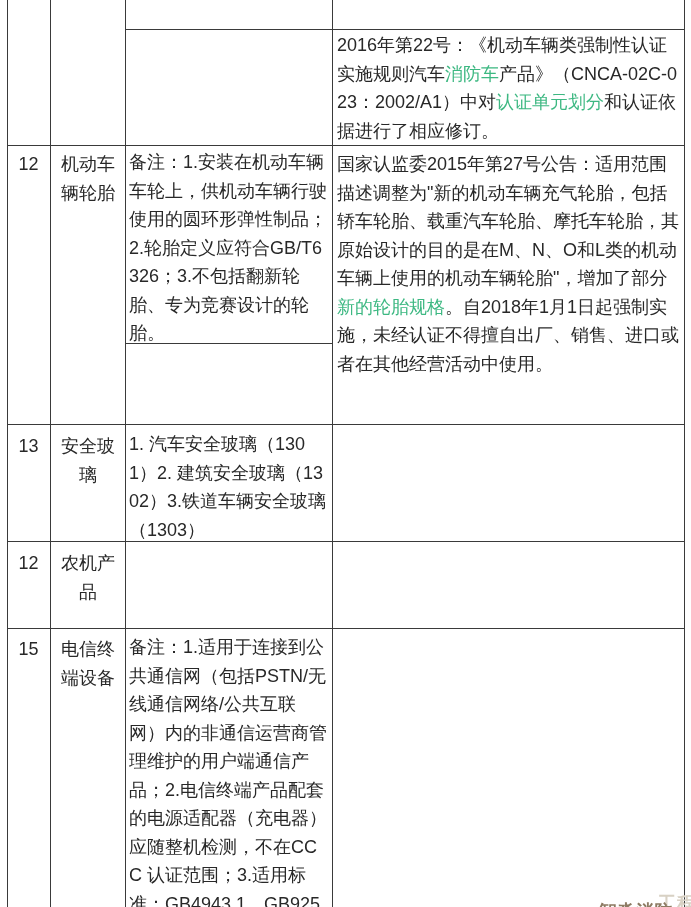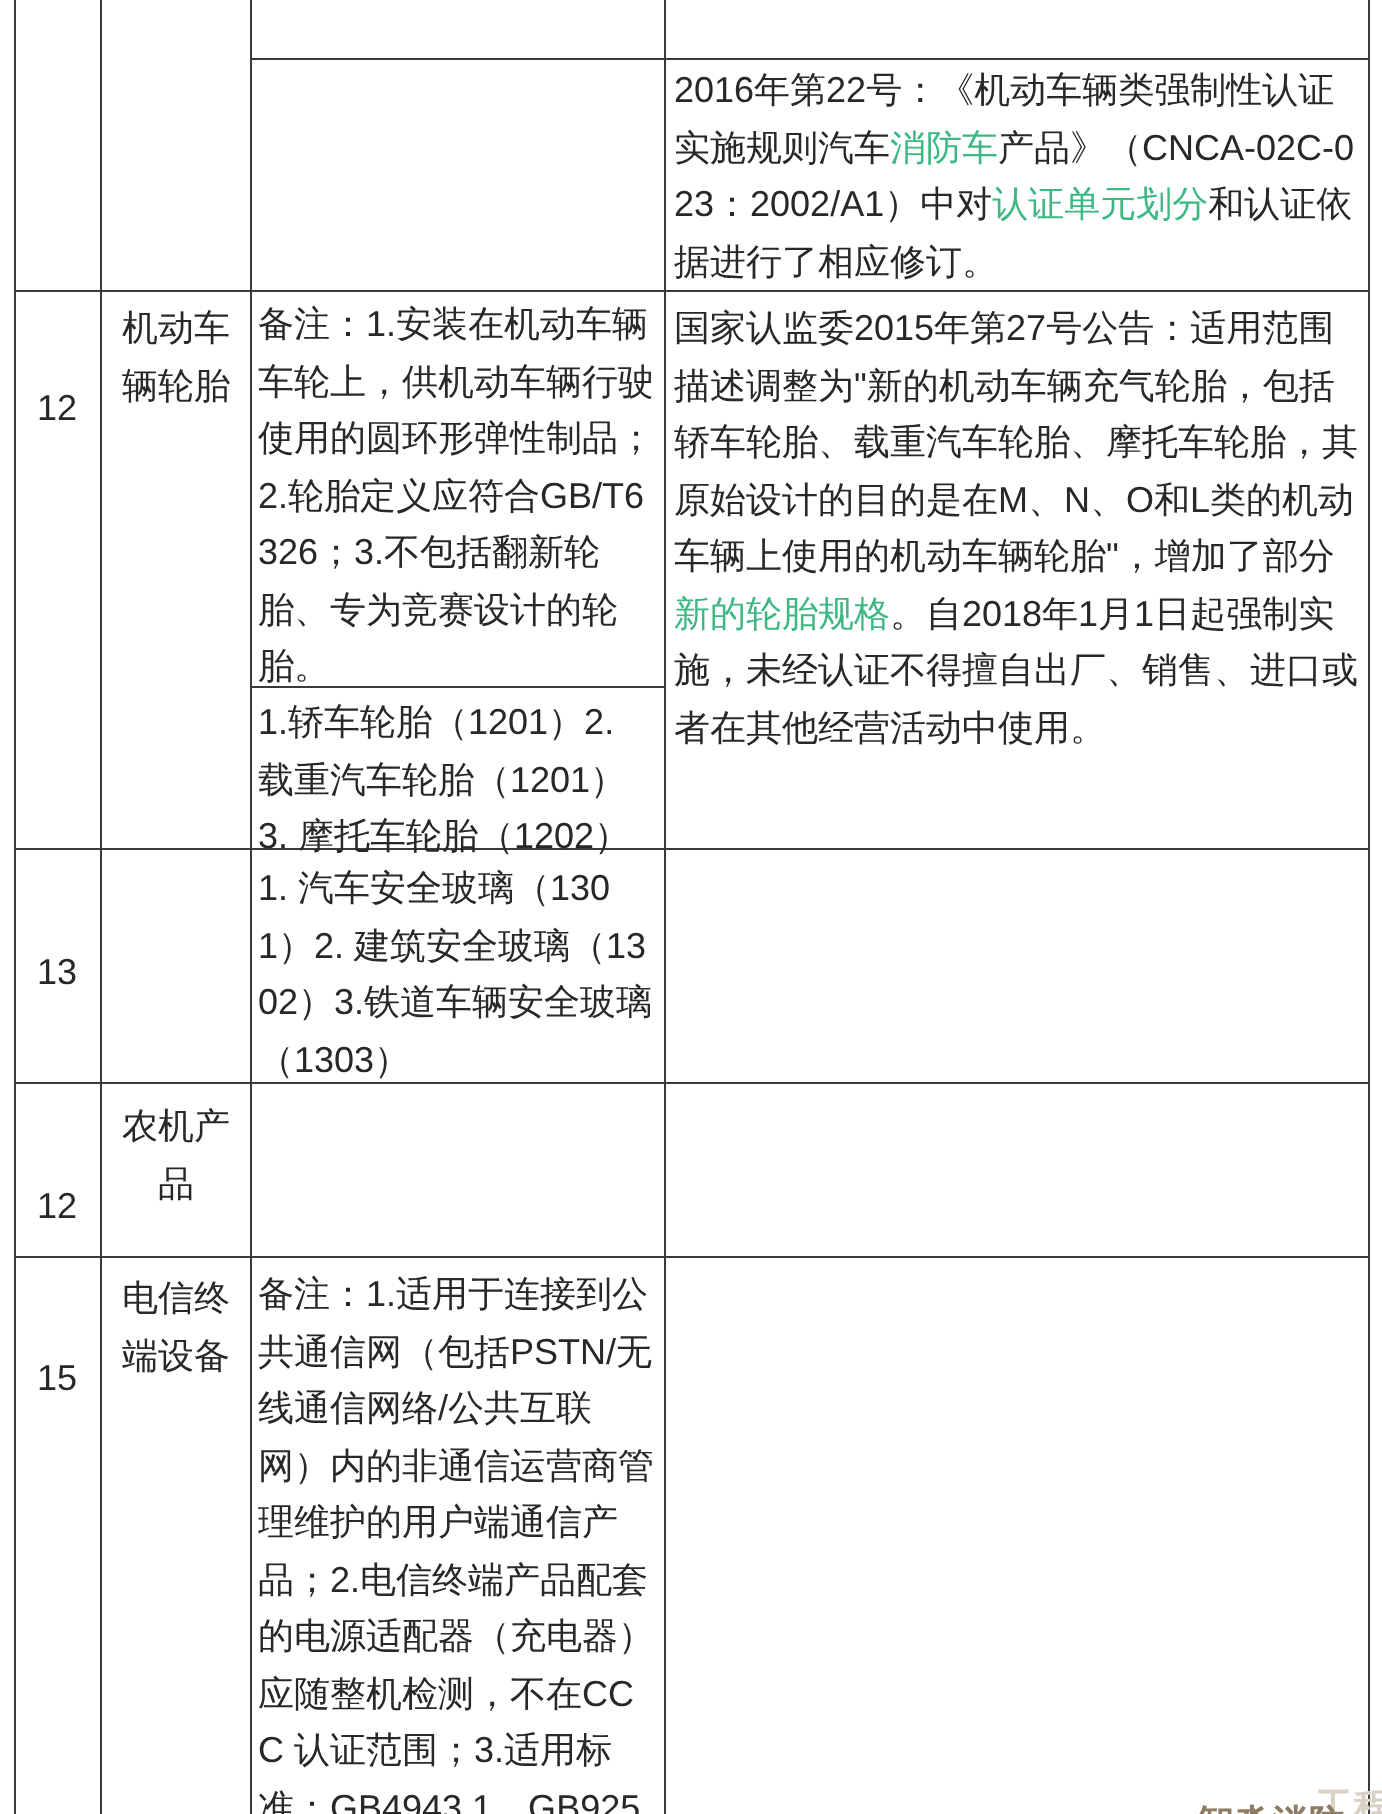--- a/index.html
+++ b/index.html
@@ -11,21 +11,21 @@
     width:691px;height:907px;background:#ffffff;overflow:hidden;
     font-family:"Liberation Sans","DejaVu Sans",sans-serif;
   }
   .page{position:relative;width:691px;height:907px;background:#fff;}
   .vline{position:absolute;top:0;width:1px;height:907px;background:var(--border);}
   .hline{position:absolute;height:1px;background:var(--border);}
   .cell{
     position:absolute;font-size:18px;line-height:28.5px;color:var(--text);
     word-break:break-all;white-space:pre-wrap;
   }
-  .num{text-align:center;margin-top:40px;}
+  .num{text-align:center;}
   .cat{text-align:center;box-sizing:border-box;padding:0 6px;}
   .cell .green{color:var(--green);}
   
   .wm{position:absolute;left:563px;top:886px;width:126px;height:62px;}
   .wm-ghost{
     position:absolute;left:95px;top:5px;font-size:18px;font-weight:bold;
     color:var(--ghost);letter-spacing:1px;white-space:nowrap;
   }
   .wm-icon{position:absolute;left:6px;top:22px;}
   .wm-brand{
@@ -53,24 +53,24 @@
   <div class="hline" style="top:343px;left:125px;width:208px"></div>
   <div class="hline" style="top:424px;left:7px;width:678px"></div>
   <div class="hline" style="top:541px;left:7px;width:678px"></div>
   <div class="hline" style="top:628px;left:7px;width:678px"></div>
 
   <div class="cell" style="left:337px;top:31px;width:344px"><span>2016年第22号：《机动车辆类强制性认证实施规则汽车</span><span class="green">消防车</span><span>产品》（CNCA-02C-023：2002/A1）中对</span><span class="green">认证单元划分</span><span>和认证依据进行了相应修订。</span></div>
 
   <div class="cell num" style="left:7px;top:150px;width:43px">12</div>
   <div class="cell cat" style="left:51px;top:150px;width:74px">机动车辆轮胎</div>
   <div class="cell" style="left:129px;top:148px;width:199px">备注：1.安装在机动车辆车轮上，供机动车辆行驶使用的圆环形弹性制品；2.轮胎定义应符合GB/T6326；3.不包括翻新轮胎、专为竞赛设计的轮胎。</div>
-  <div class="cell" style="left:129px;top:347px;width:199px">1.轿车轮胎（1201）2. 载重汽车轮胎（1201）3. 摩托车轮胎（1202）</div>
   <div class="cell" style="left:337px;top:150px;width:344px"><span>国家认监委2015年第27号公告：适用范围描述调整为"新的机动车辆充气轮胎，包括轿车轮胎、载重汽车轮胎、摩托车轮胎，其原始设计的目的是在M、N、O和L类的机动车辆上使用的机动车辆轮胎"，增加了部分</span><span class="green">新的轮胎规格</span><span>。自2018年1月1日起强制实施，未经认证不得擅自出厂、销售、进口或者在其他经营活动中使用。</span></div>
 
   <div class="cell num" style="left:7px;top:432px;width:43px">13</div>
+  <div class="cell cat" style="left:51px;top:432px;width:74px">安全玻璃</div>
   <div class="cell" style="left:129px;top:430px;width:199px">1. 汽车安全玻璃（1301）2. 建筑安全玻璃（1302）3.铁道车辆安全玻璃（1303）</div>
 
   <div class="cell num" style="left:7px;top:549px;width:43px">12</div>
   <div class="cell cat" style="left:51px;top:549px;width:74px">农机产品</div>
 
   <div class="cell num" style="left:7px;top:635px;width:43px">15</div>
   <div class="cell cat" style="left:51px;top:635px;width:74px">电信终端设备</div>
   <div class="cell" style="left:129px;top:633px;width:199px">备注：1.适用于连接到公共通信网（包括PSTN/无线通信网络/公共互联网）内的非通信运营商管理维护的用户端通信产品；2.电信终端产品配套的电源适配器（充电器）应随整机检测，不在CCC 认证范围；3.适用标准：GB4943.1、GB925</div>
 
   <div class="wm">

